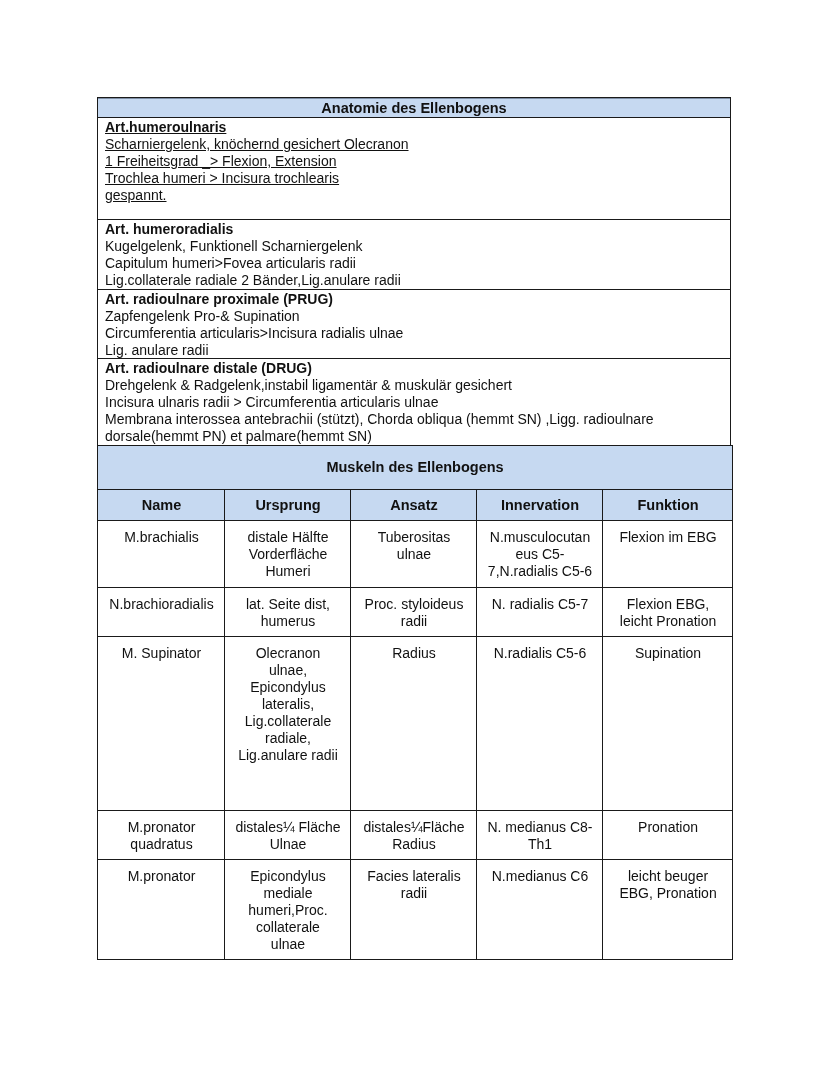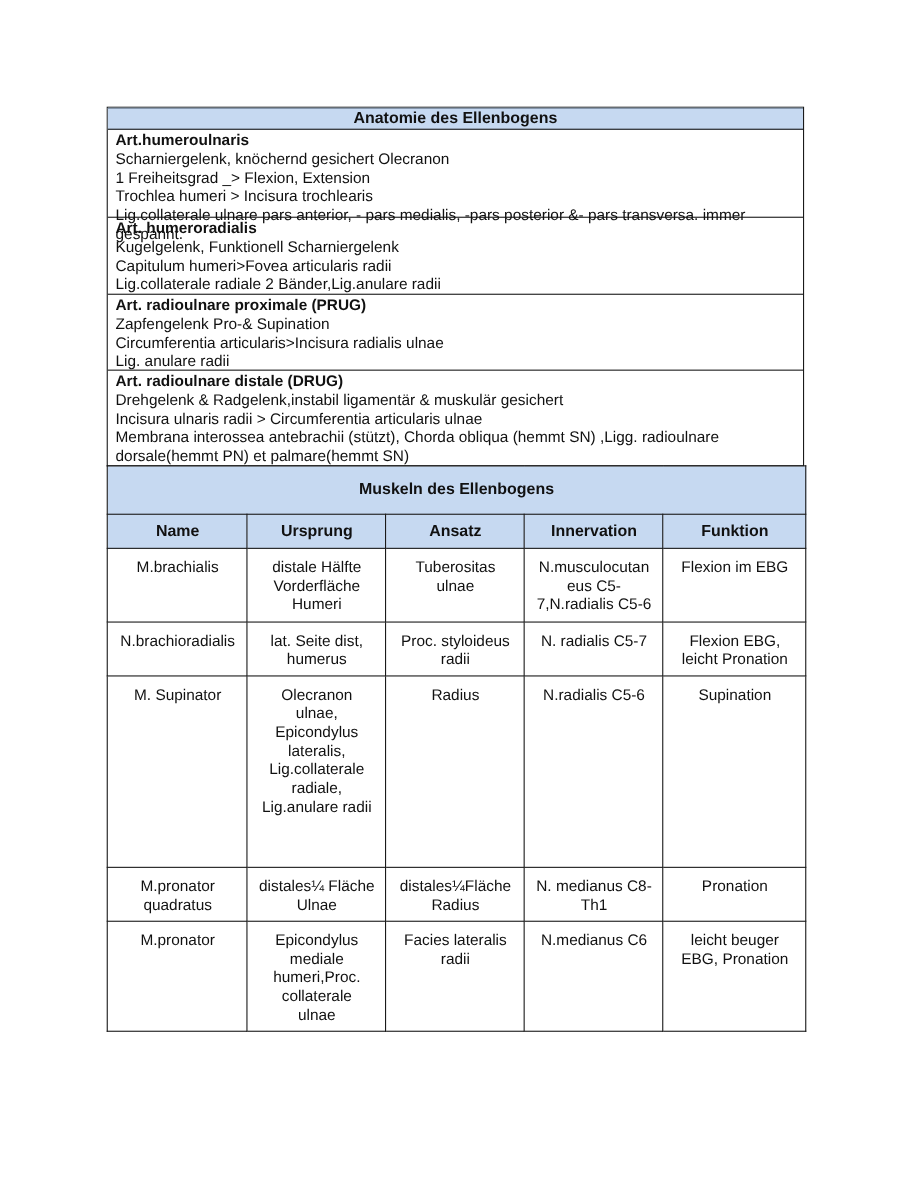--- a/index.html
+++ b/index.html
@@ -24,28 +24,28 @@
     border-bottom: 1px solid #1a1a1a;
     text-align: center; font-weight: bold; font-size: 14.5px;
   }
   .anat-sec {
     padding: 1px 7px 0 7px;
     font-size: 14px; line-height: 17px;
     border-bottom: 1px solid #1a1a1a;
   }
   .anat-sec:last-child { border-bottom: none; }
   .anat-sec .sec-title { font-weight: bold; }
-  .sec1 { height: 80px; }
+  .sec1 { height: 102px; text-decoration: underline; }
   .sec2 { height: 70px; }
   .sec3 { height: 69px; }
   .sec4 { height: 86px; }
 
   
   .musc {
-    position: absolute; left: 97px; top: 423px; width: 635px;
+    position: absolute; left: 97px; top: 445px; width: 635px;
     border-collapse: collapse; table-layout: fixed;
     font-size: 14px; line-height: 17px;
   }
   .musc td, .musc th {
     border: 1.5px solid #1a1a1a;
     vertical-align: top;
     padding: 7px 6px 0 7px;
     text-align: center;
   }
   .musc .title-row th {
@@ -72,21 +72,20 @@
 <div class="page">
 
   <div class="anat">
     <div class="anat-head">Anatomie des Ellenbogens</div>
 
     <div class="anat-sec sec1">
       <div class="sec-title">Art.humeroulnaris</div>
       <div>Scharniergelenk, knöchernd gesichert Olecranon</div>
       <div>1 Freiheitsgrad _&gt; Flexion, Extension</div>
       <div>Trochlea humeri &gt; Incisura trochlearis</div>
-      <div>Lig.collaterale ulnare pars anterior, - pars medialis, -pars posterior &amp;- pars transversa. immer</div>
       <div>gespannt.</div>
     </div>
 
     <div class="anat-sec sec2">
       <div class="sec-title">Art. humeroradialis</div>
       <div>Kugelgelenk, Funktionell Scharniergelenk</div>
       <div>Capitulum humeri&gt;Fovea articularis radii</div>
       <div>Lig.collaterale radiale 2 Bänder,Lig.anulare radii</div>
     </div>
 

